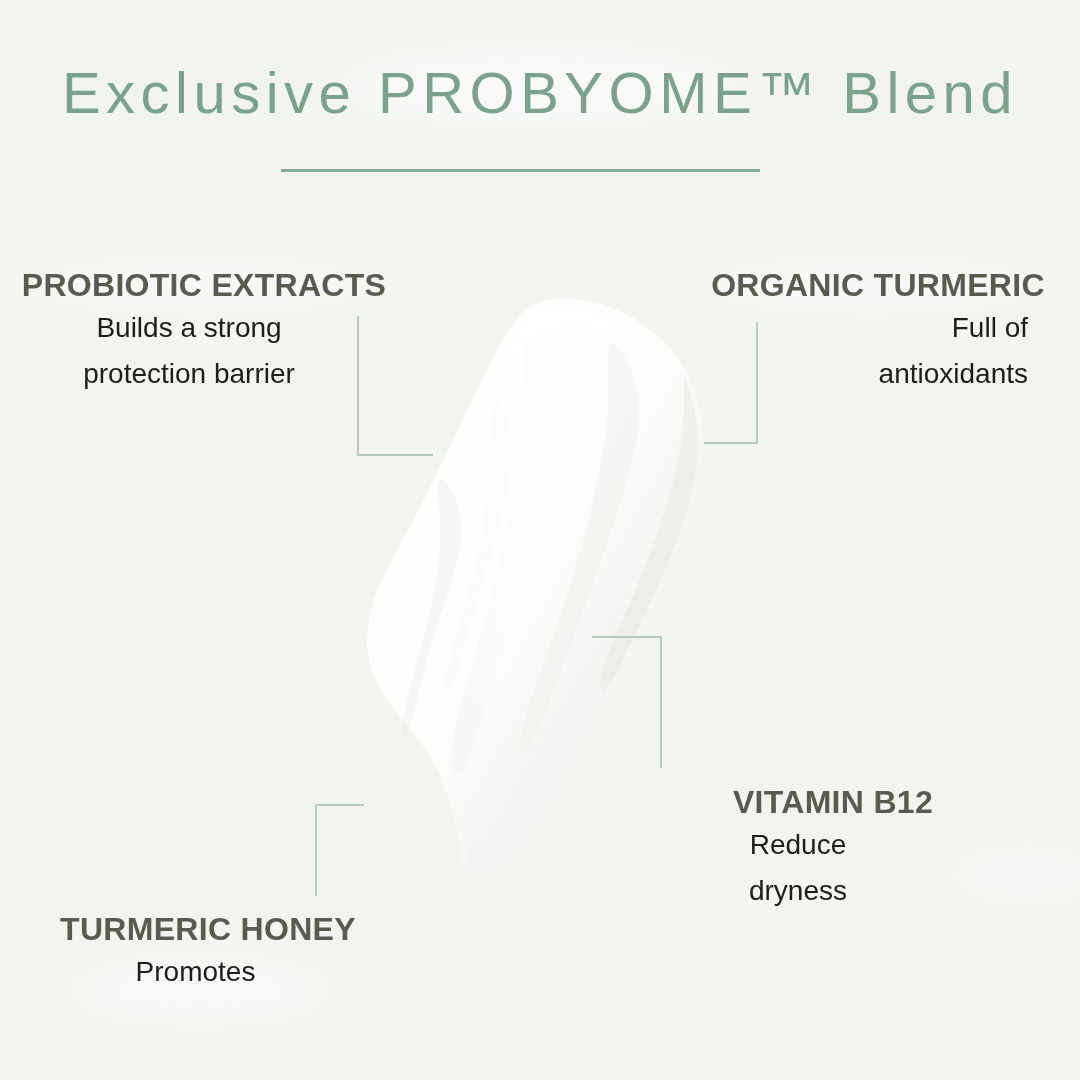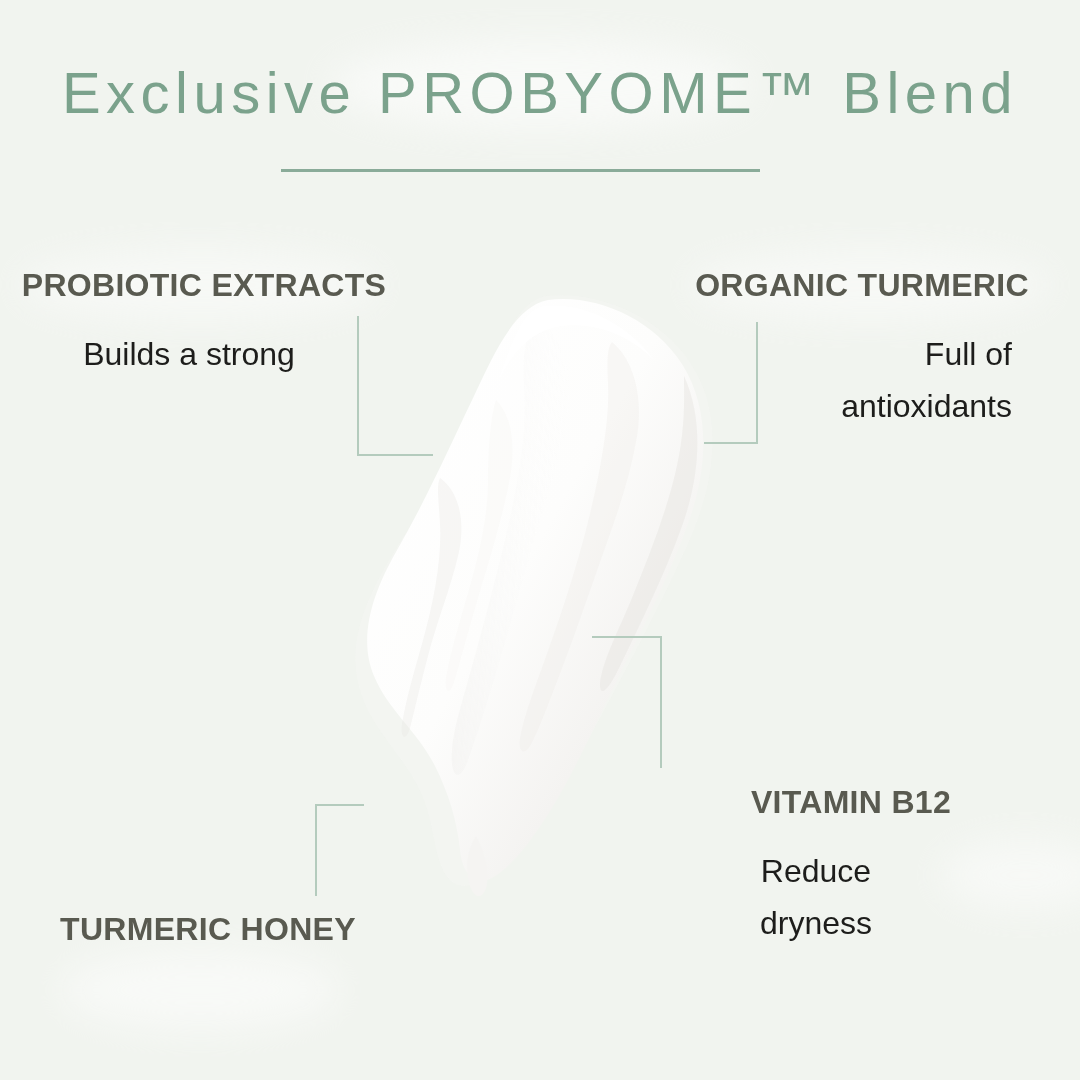--- a/index.html
+++ b/index.html
@@ -69,35 +69,35 @@
     font-size: 32px;
     letter-spacing: 0.3px;
     color: #595a50;
     line-height: 1.1;
     white-space: nowrap;
     text-align: center;
   }
   .ing-desc {
     font-family: "Liberation Sans", sans-serif;
     font-weight: 400;
-    font-size: 32px;
+    font-size: 28px;
     color: #1d1d1b;
     line-height: 1.62;
-    margin-top: 26px;
+    margin-top: 2px;
     white-space: nowrap;
   }
   .ing-desc .line { display: block; }
 
   #ing-probiotic        { left: 14px;  top: 268px; text-align: left; width: 380px; }
   #ing-probiotic .ing-desc { text-align: center; width: 350px; }
 
-  #ing-turmeric         { left: 672px; top: 268px; text-align: left; width: 380px; }
+  #ing-turmeric         { left: 688px; top: 268px; text-align: left; width: 380px; }
   #ing-turmeric .ing-desc  { text-align: right; width: 340px; }
 
-  #ing-vitaminb12       { left: 691px; top: 785px; text-align: left; width: 320px; }
+  #ing-vitaminb12       { left: 673px; top: 785px; text-align: left; width: 320px; }
   #ing-vitaminb12 .ing-desc { text-align: center; width: 238px; margin-left: 6px; }
 
   #ing-honey            { left: 38px;  top: 912px; text-align: left; width: 340px; }
   #ing-honey .ing-desc  { text-align: center; width: 315px; }
 
   
   .connector {
     position: absolute;
     background: #b4cbbd;
     pointer-events: none;
@@ -226,20 +226,21 @@
   <div class="connector h" id="conn-vitaminb12-h"></div>
   <div class="connector v" id="conn-vitaminb12-v"></div>
 
   <div class="connector h" id="conn-honey-h"></div>
   <div class="connector v" id="conn-honey-v"></div>
 
   <div class="ingredient" id="ing-probiotic">
     <div class="ing-heading">PROBIOTIC EXTRACTS</div>
     <div class="ing-desc">
       <span class="line">Builds a strong</span>
+      <span class="line">protection barrier</span>
     </div>
   </div>
 
   <div class="ingredient" id="ing-turmeric">
     <div class="ing-heading">ORGANIC TURMERIC</div>
     <div class="ing-desc">
       <span class="line">Full of</span>
       <span class="line">antioxidants</span>
     </div>
   </div>
@@ -248,16 +249,17 @@
     <div class="ing-heading">VITAMIN B12</div>
     <div class="ing-desc">
       <span class="line">Reduce</span>
       <span class="line">dryness</span>
     </div>
   </div>
 
   <div class="ingredient" id="ing-honey">
     <div class="ing-heading">TURMERIC HONEY</div>
     <div class="ing-desc">
+      <span class="line">Promotes</span>
     </div>
   </div>
 
 </div>
 
 </body></html>

